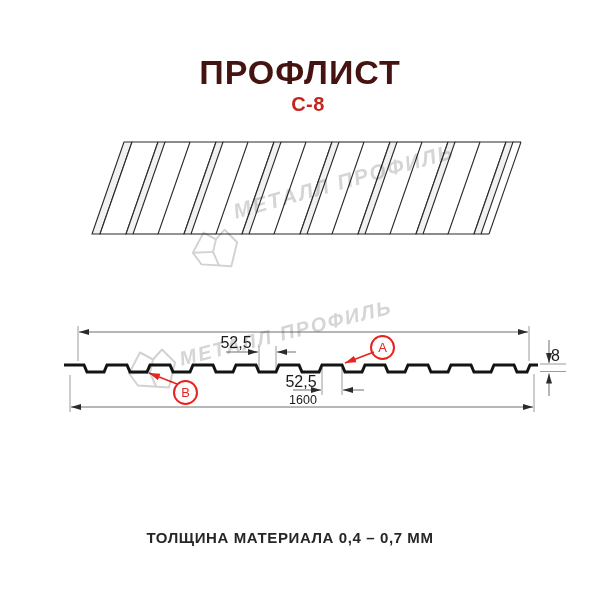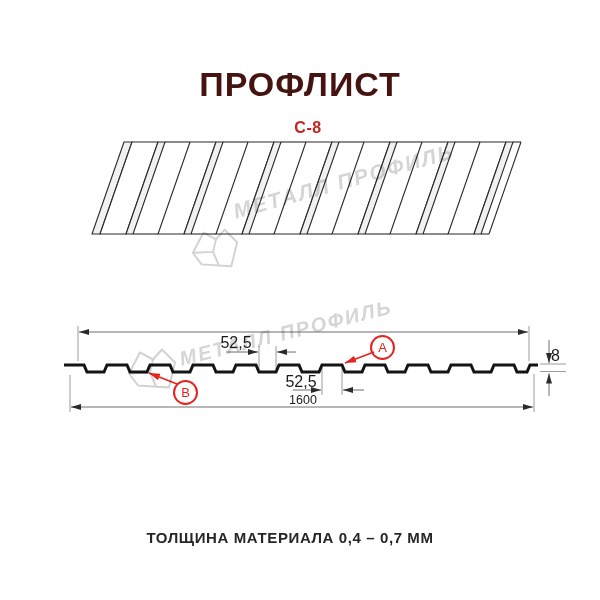--- a/index.html
+++ b/index.html
@@ -4,24 +4,24 @@
 <style>
   html,body { margin:0; padding:0; background:#fff; }
   .stage {
     position:relative; width:600px; height:600px; background:#ffffff;
     overflow:hidden; font-family:"Liberation Sans", sans-serif;
   }
   
   .hdr { position:absolute; top:50px; left:0; width:600px; text-align:center; }
   .title {
     font-size:34px; font-weight:800; letter-spacing:1px;
-    color:#451410; margin:16px; line-height:36px;
+    color:#451410; margin:4px; line-height:36px;
   }
   .subtitle {
-    font-size:16px; font-weight:600; letter-spacing:0.5px;
+    font-size:20px; font-weight:600; letter-spacing:0.5px;
     color:#c5251f; margin:2px 0 0 16px; line-height:20px;
   }
   
   .wm { position:absolute; mix-blend-mode:multiply; pointer-events:none; }
   .wm-text {
     color:#d5d5d5; font-weight:700; font-style:italic; white-space:nowrap;
     letter-spacing:2px; transform-origin:0 50%;
   }
   .wm1-text { left:234px; top:200px; font-size:21px; transform:rotate(-15.5deg); }
   .wm2-text { left:180px; top:348px; font-size:20px; transform:rotate(-14deg); }

